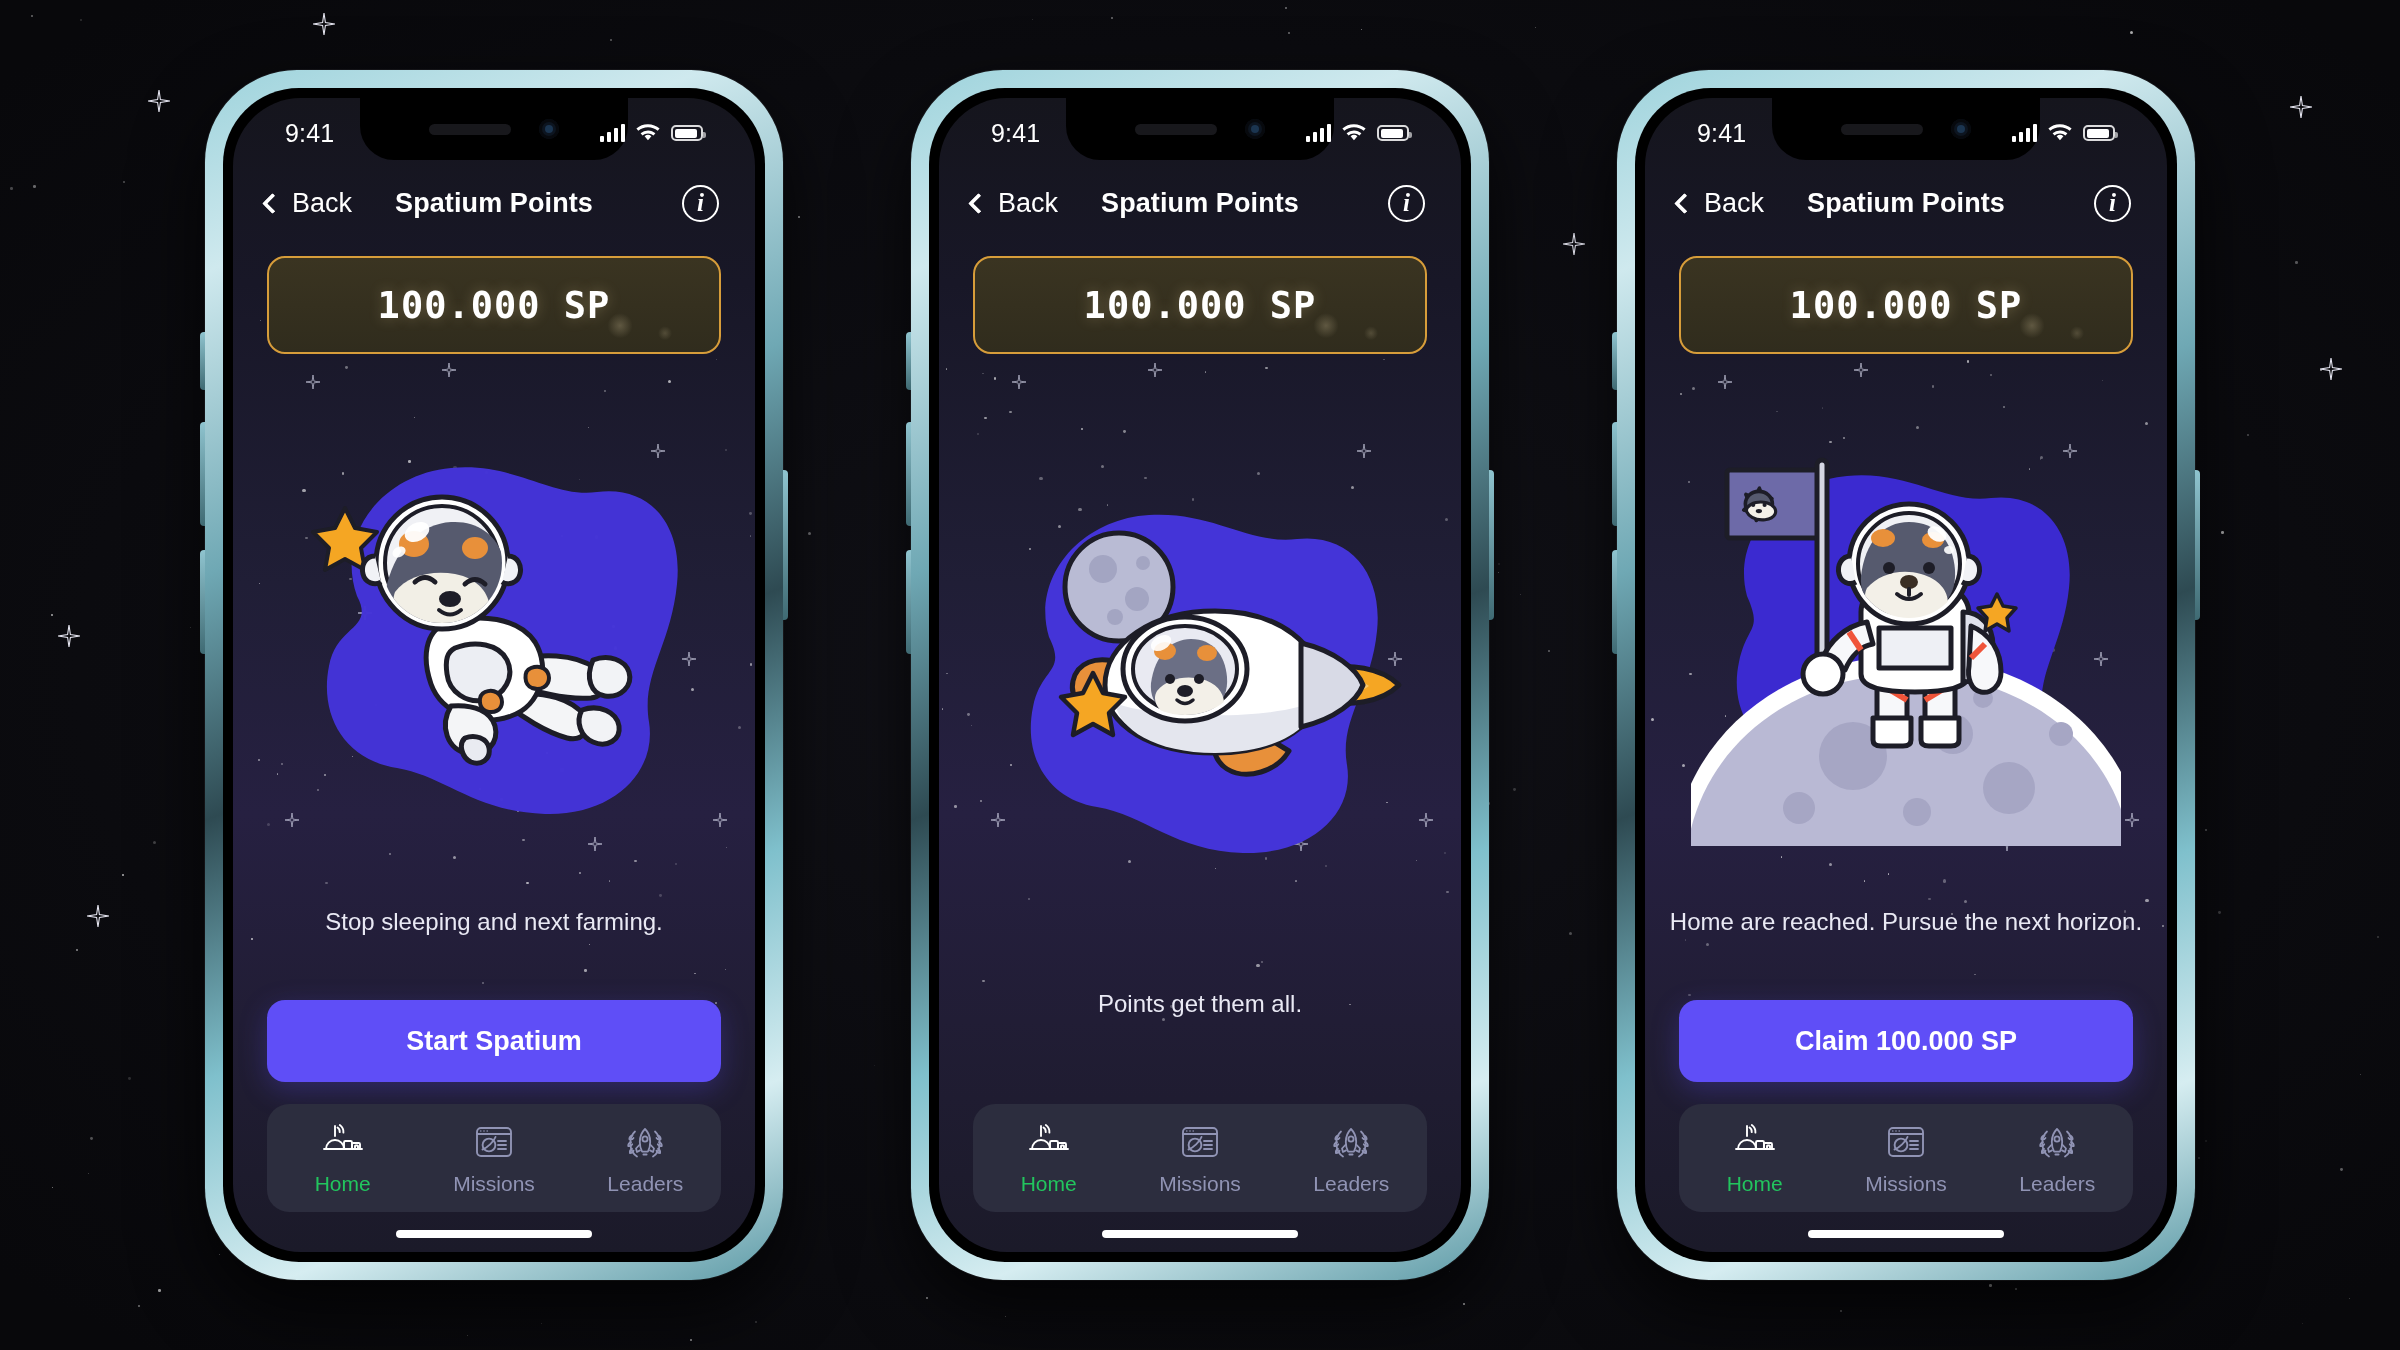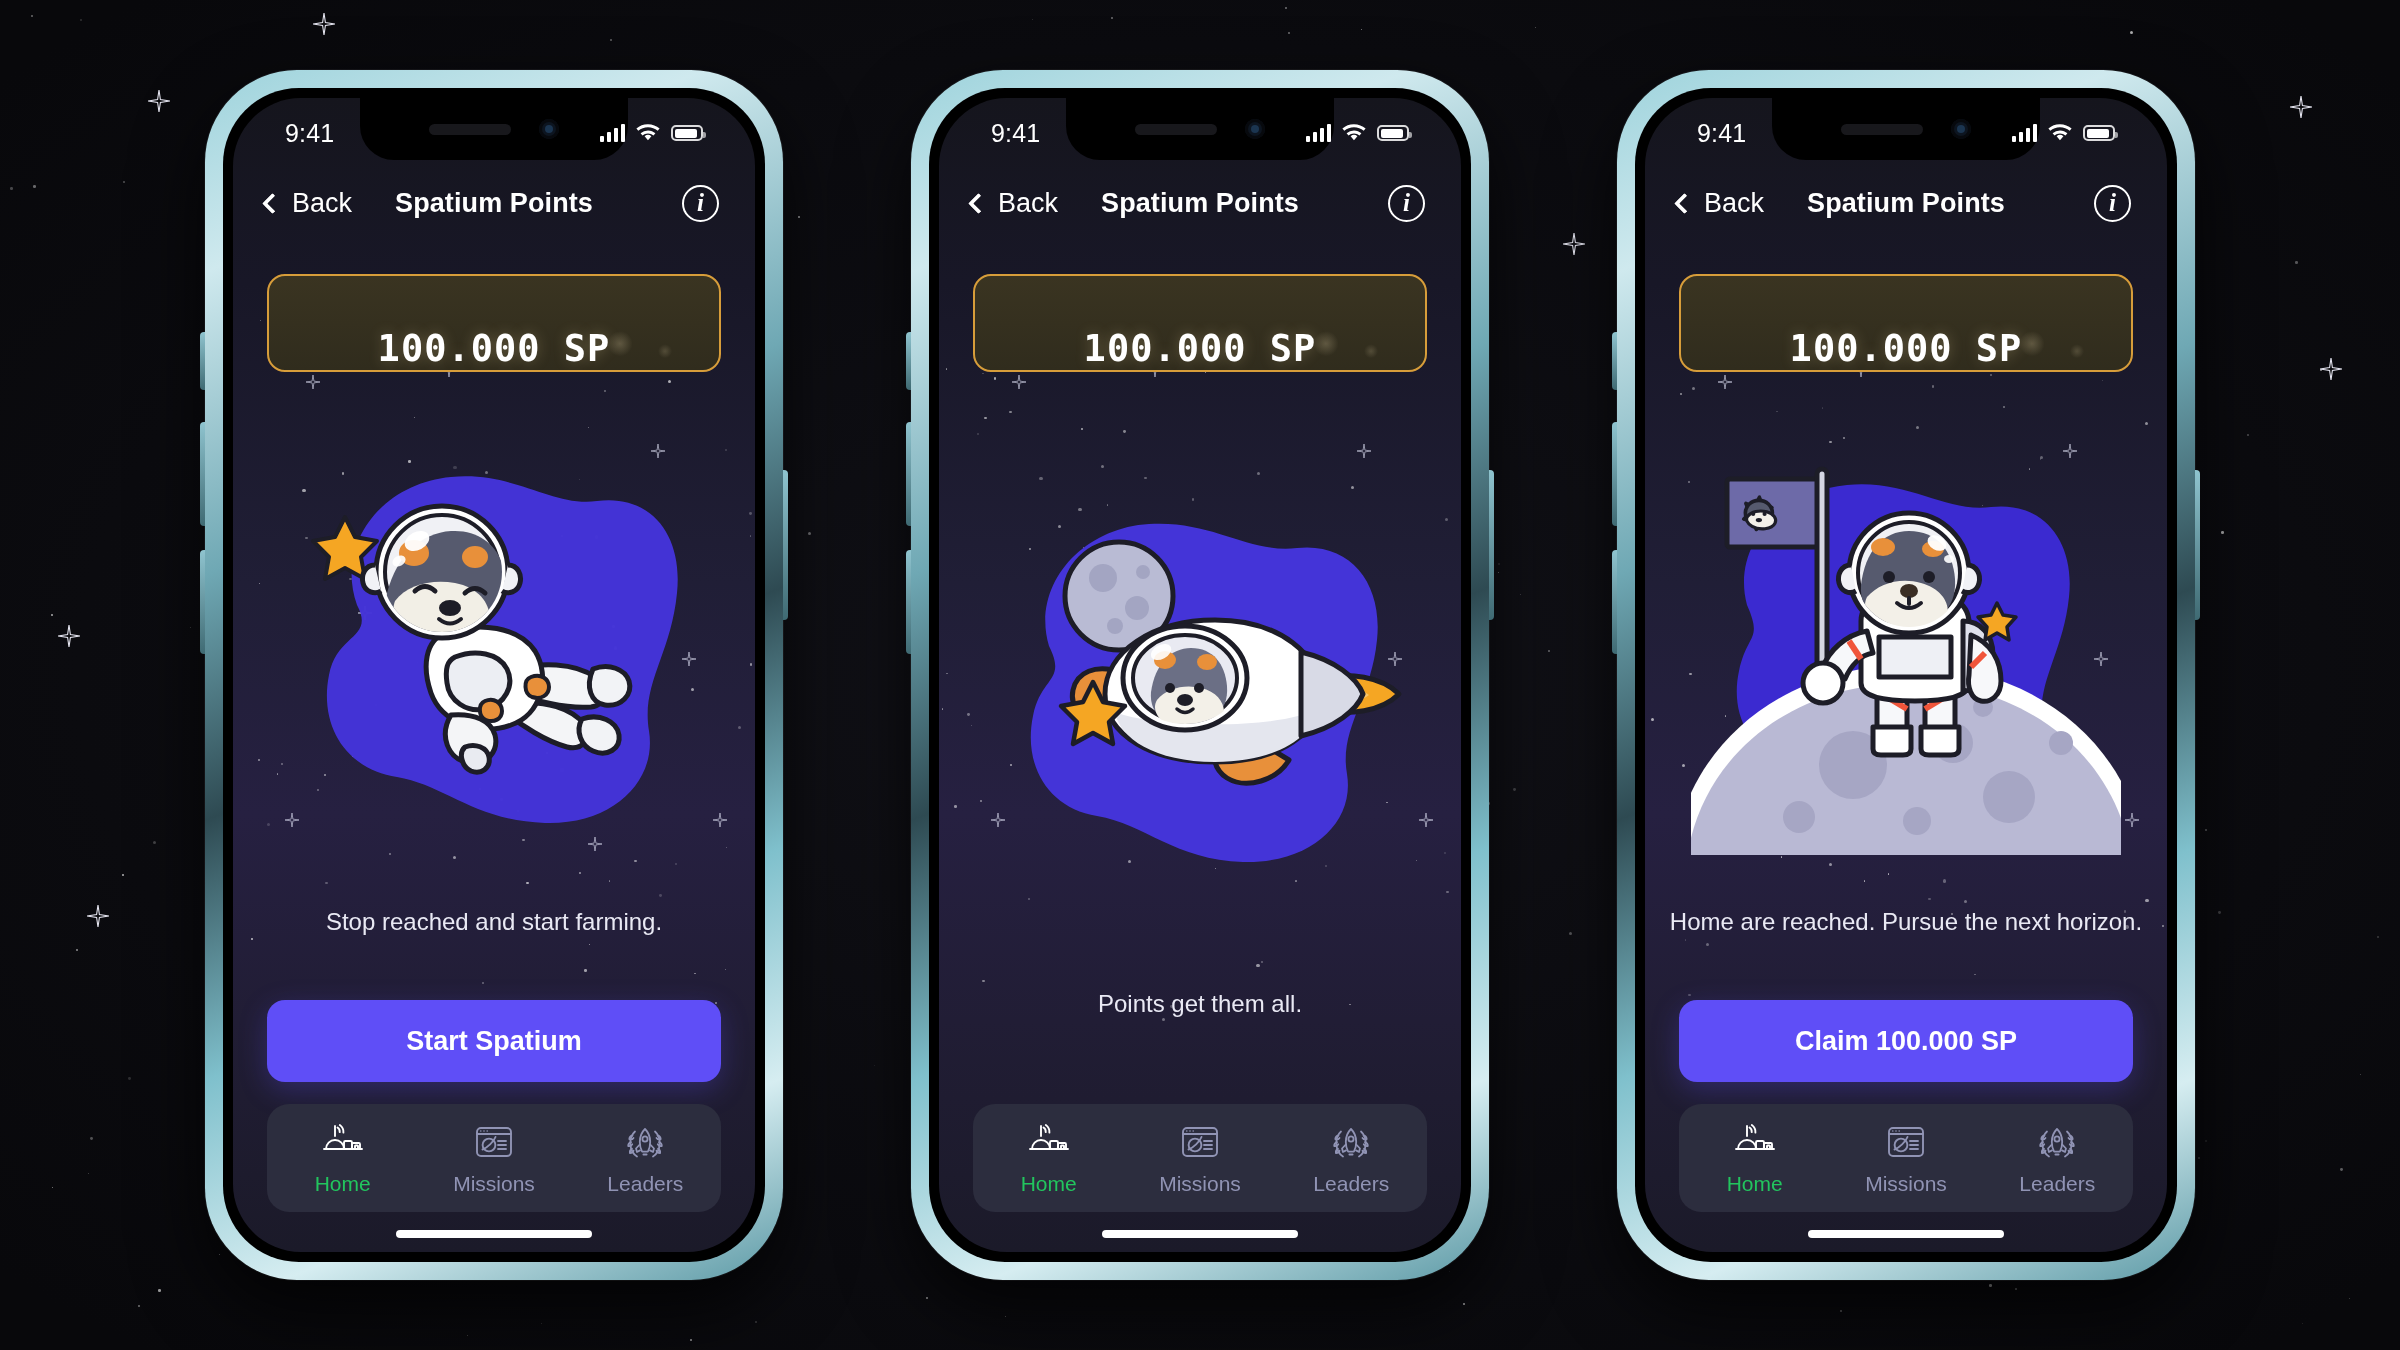--- a/index.html
+++ b/index.html
@@ -123,29 +123,29 @@
     width:37px; height:37px; border-radius:50%;
     border:2.6px solid #fff; color:#fff;
     display:flex; align-items:center; justify-content:center;
     font-family:"Liberation Serif", serif; font-size:25px; font-weight:700; font-style:italic;
     cursor:pointer;
   }
 
   
   .balance {
     position:relative; z-index:5;
-    margin: 40px 34px 0;
+    margin: 22px 34px 0;
     height: 98px;
     border-radius: 18px;
     border: 2px solid #d79d3a;
     background:
       radial-gradient(circle 18px at 78% 72%, rgba(255,236,190,.22), transparent 70%),
       radial-gradient(circle 10px at 88% 80%, rgba(255,236,190,.16), transparent 70%),
       linear-gradient(180deg,#3a3421 0%, #302c1d 100%);
-    display:flex; align-items:flex-end; justify-content:center;
+    display:flex; align-items:center; justify-content:center;
     flex: 0 0 auto;
     overflow:hidden;
   }
   .balance-text {
     font-family:"DejaVu Sans Mono", monospace;
     font-size: 37px; font-weight:700; color:#fff;
     letter-spacing: 1px;
     text-shadow: 0 0 14px rgba(255,230,170,.25);
   }
 
@@ -598,21 +598,21 @@
       <ellipse cx="171" cy="183" rx="11" ry="8" fill="#1d1d27"></ellipse>
       <path d="M160 194 q11 9 22 0" stroke="#1d1d27" stroke-width="4" fill="none" stroke-linecap="round"></path>
     </g>
     <ellipse cx="138" cy="116" rx="13" ry="9" fill="#ffffff" opacity=".95" transform="rotate(-28 138 116)"></ellipse>
     <ellipse cx="120" cy="136" rx="7" ry="5" fill="#ffffff" opacity=".9" transform="rotate(-28 120 136)"></ellipse>
     <path d="M96 140 c-10 0 -14 10 -12 18 c2 9 12 12 18 8" fill="#f1f2f6" stroke="#1d1d27" stroke-width="5"></path>
     <path d="M229 140 c10 0 14 10 12 18 c-2 9 -12 12 -18 8" fill="#f1f2f6" stroke="#1d1d27" stroke-width="5"></path>
   </svg></div>
         </div>
 
-        <div class="caption">Stop reached and start farming.</div>
+        <div class="caption">Stop sleeping and next farming.</div>
 
         <div class="cta primary">Start Spatium</div>
 
         <div class="tabbar">
     <div class="tab active">
       <span>
                   <svg width="44" height="44" viewBox="0 0 44 44" fill="none" stroke="currentColor" stroke-width="1.9" stroke-linecap="round" stroke-linejoin="round">
                     <path d="M5 29a9 9 0 0 1 18 0z"></path>
                     <path d="M14 6v10"></path>
                     <path d="M16.5 7.5a5 5 0 0 1 2.2 4.6"></path>

